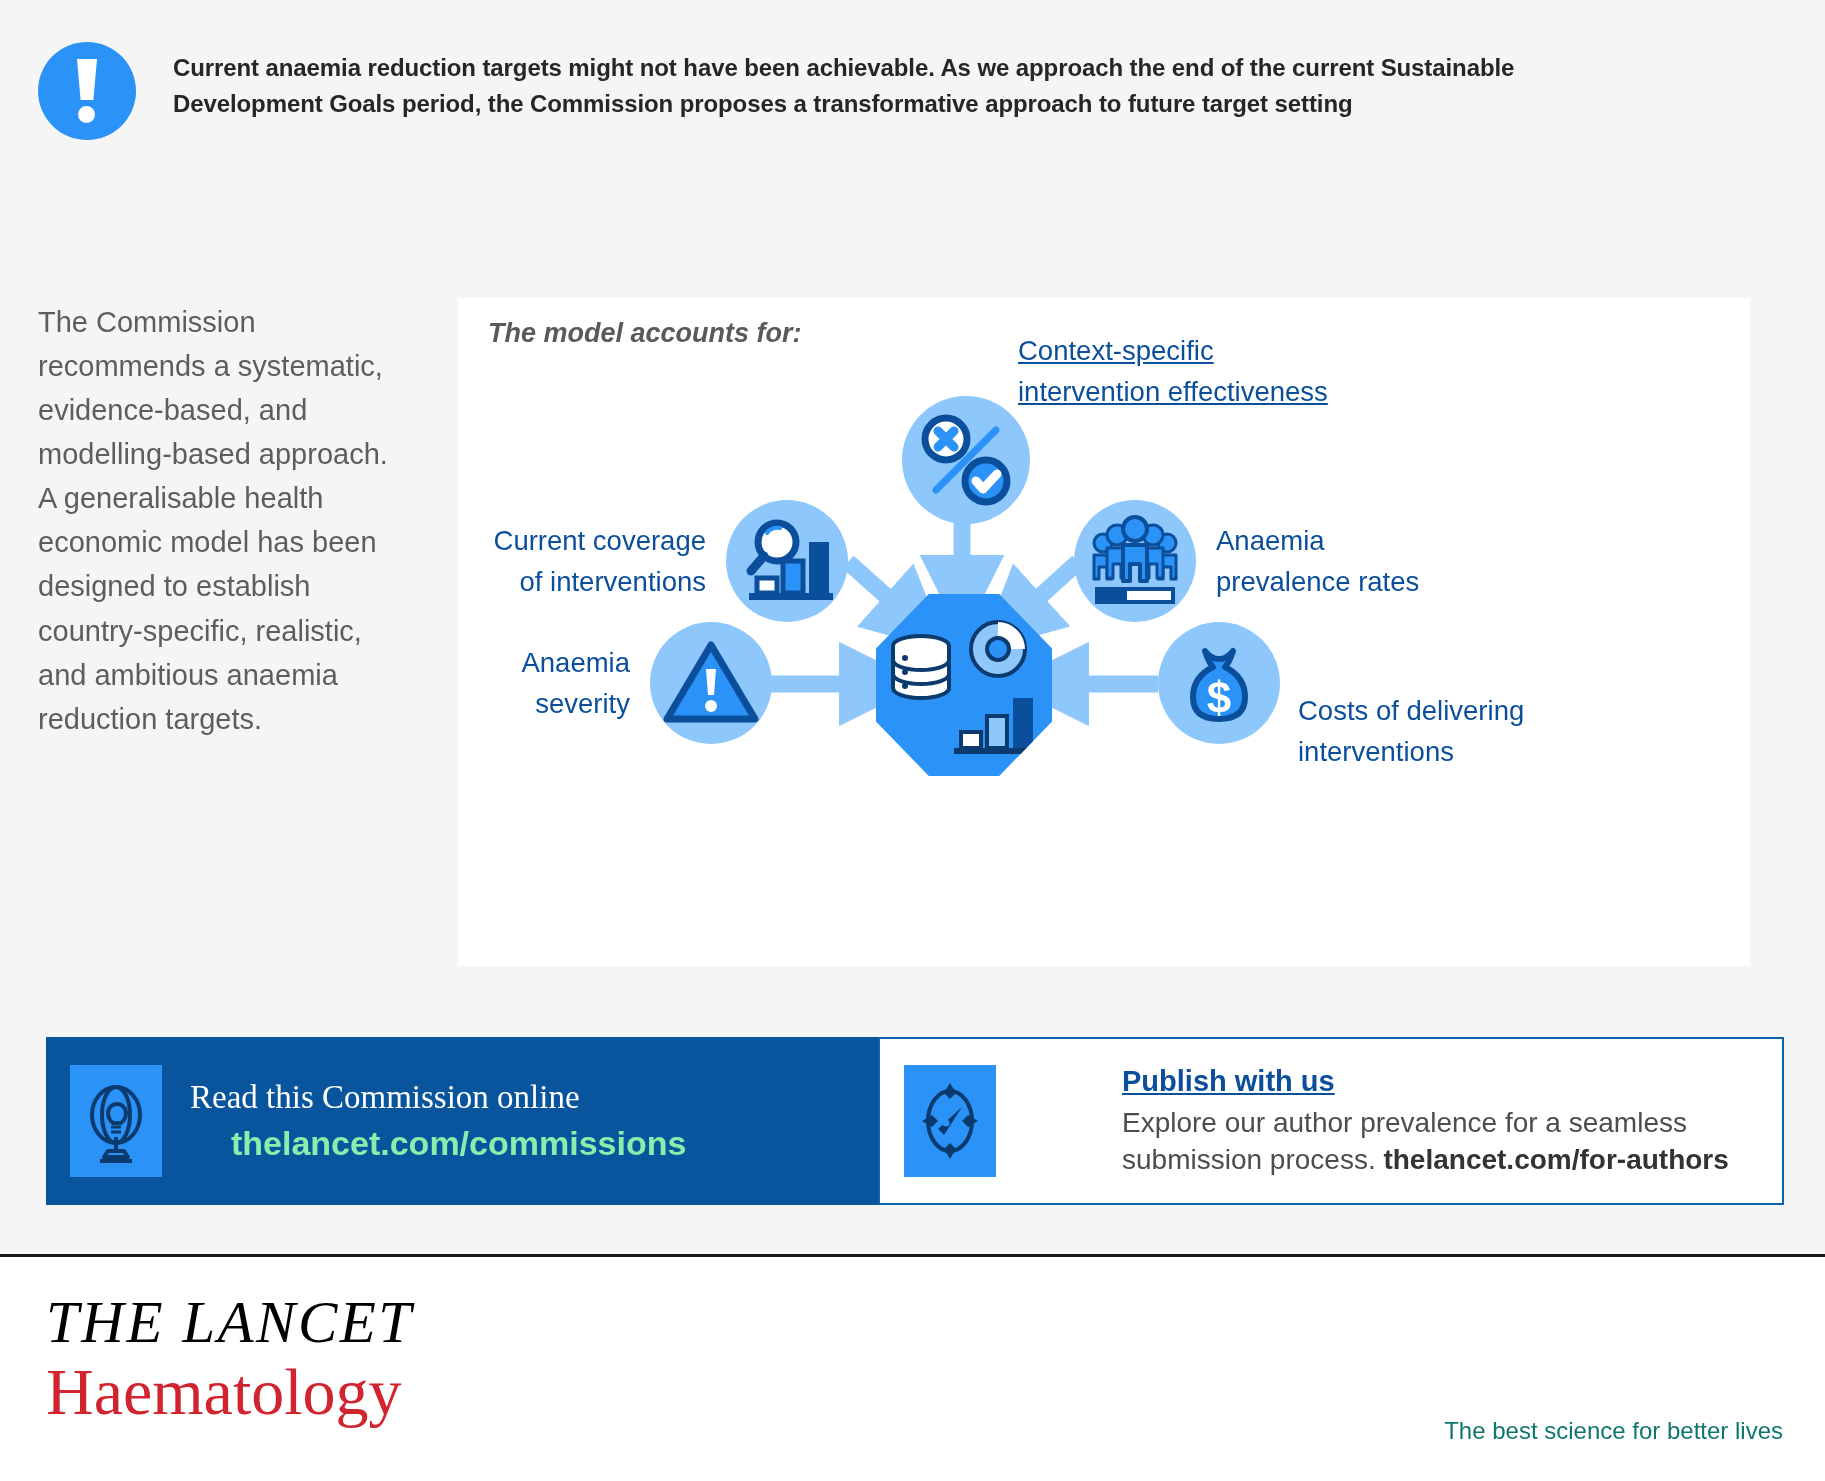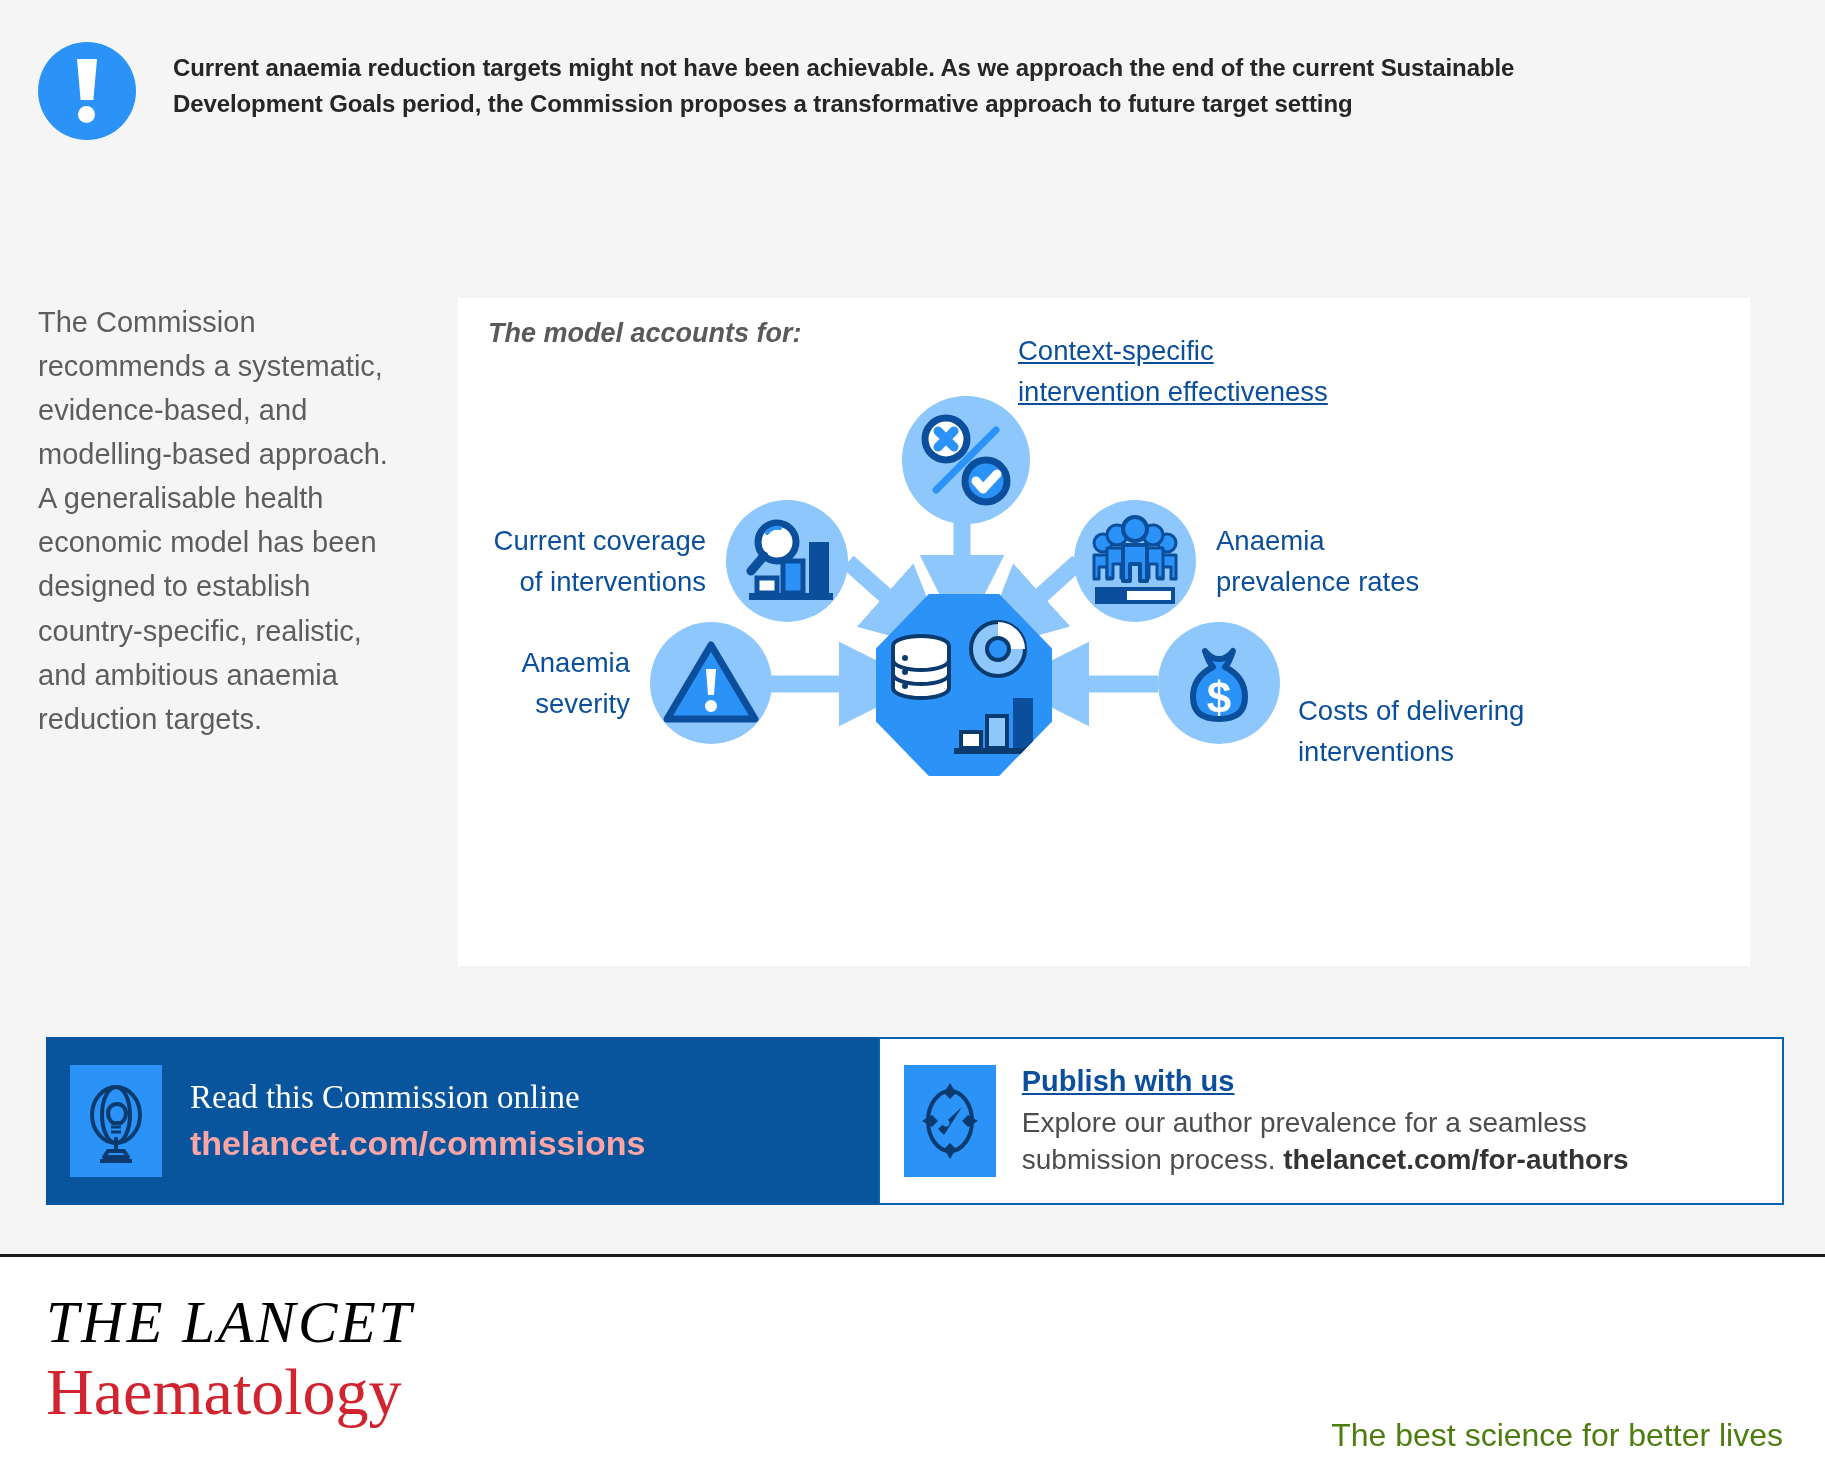--- a/index.html
+++ b/index.html
@@ -149,20 +149,21 @@
   }
   .promo-right {
     position: relative;
     width: 952px;
     height: 168px;
     background: #ffffff;
     border: 2px solid #0b63b0;
     box-sizing: border-box;
     display: flex;
     align-items: center;
+    justify-content: space-between;
   }
   .promo-icon {
     width: 92px; height: 112px;
     background: #2b92f7;
     margin-left: 24px;
     flex: 0 0 auto;
     display: flex;
     align-items: center;
     justify-content: center;
   }
@@ -173,21 +174,22 @@
   .promo-line1 {
     font-size: 33px;
     line-height: 1.38;
     color: #ffffff;
     font-family: Liberation Serif, serif;
   }
   .promo-line2 {
     font-size: 34px;
     font-weight: bold;
     line-height: 1.38;
-    color: #fca5a5;
+    color: #86efac;
+    margin-left: 41px;
   }
   .promo-right-text {
     margin-left: 26px;
     width: 660px;
   }
   .promo-link {
     font-size: 29px;
     font-weight: bold;
     color: #0b4f9c;
     text-decoration: underline;
@@ -225,22 +227,22 @@
     position: absolute;
     left: 46px; top: 102px;
     font-family: "Liberation Serif", serif;
     font-size: 66px;
     color: #d1242f;
     line-height: 1;
   }
   .tagline {
     position: absolute;
     right: 42px; top: 160px;
-    font-size: 32px;
-    color: #4d7c0f;
+    font-size: 24px;
+    color: #0f766e;
   }
 </style>
 </head>
 <body>
 
 <div id="page">
 
   <div class="header">
     <div class="header-icon">
       <div class="bang">

